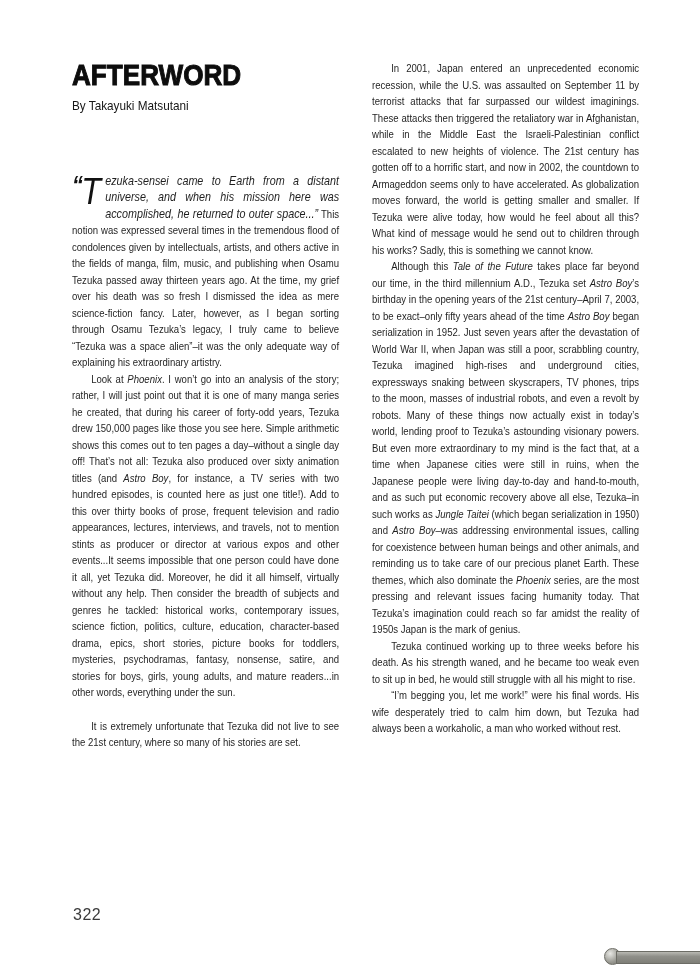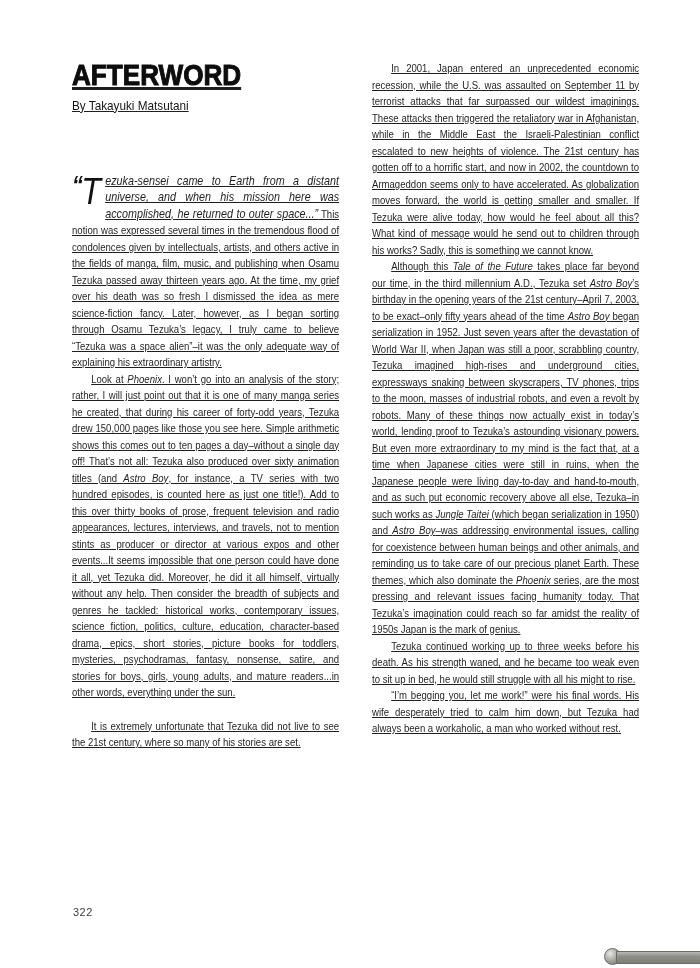--- a/index.html
+++ b/index.html
@@ -1,39 +1,39 @@
 <!DOCTYPE html>
 <html><head>
 <meta charset="utf-8">
 <style>
   html,body{margin:0;padding:0;}
   body{
     width:700px;height:968px;background:#ffffff;position:relative;overflow:hidden;
     font-family:"Liberation Sans","DejaVu Sans",sans-serif;color:#1f1f1f;
   }
-  .page{width:700px;height:968px;position:relative;text-decoration:underline;}
+  .page{width:700px;height:968px;position:relative;}
   .columns{display:flex;gap:33px;padding:60px 0 0 72px;align-items:flex-start;}
   .col{width:267px;flex:0 0 auto;}
   .colscale{width:307px;transform:scaleX(0.87);transform-origin:left top;}
   .doc-title{
     font-size:30px;font-weight:bold;line-height:1.02;letter-spacing:0px;
     color:#0d0d0d;-webkit-text-stroke:1px #0d0d0d;
   }
   .byline{font-size:13.5px;margin-top:7px;color:#161616;}
   .body-text{font-size:11px;line-height:16.5px;text-align:justify;}
   .para{margin:0;}
   .lead-para{margin-top:60px;}
   .indent{text-indent:22px;}
   .gap-before{margin-top:17px;}
   .lead-cap{float:left;font-style:italic;line-height:0.85;margin:2px 5px 0 0;color:#111;}
   .lead-quote{font-size:25px;font-weight:bold;vertical-align:10px;letter-spacing:-2px;}
   .lead-T{font-size:37px;}
   .lead-italic{font-style:italic;font-size:12.4px;}
   i{font-style:italic;}
-  .page-number{position:absolute;left:73px;top:906px;font-size:11px;color:#3b3b3b;letter-spacing:0.5px;}
+  .page-number{position:absolute;left:73px;top:906px;font-size:16px;color:#3b3b3b;letter-spacing:0.5px;}
   .artifact-bar{
     position:absolute;left:616px;top:951px;width:84px;height:11px;
     background:linear-gradient(#b9b9b3,#8f8f89 40%,#7e7e77);border:1px solid #6c6c65;border-right:none;
   }
   .artifact-knob{
     position:absolute;left:604px;top:948px;width:15px;height:15px;border-radius:50%;
     background:radial-gradient(circle at 35% 30%,#e8e8e4,#9a9a93 60%,#77776f);border:1px solid #6c6c65;
   }
 </style>
 </head>

